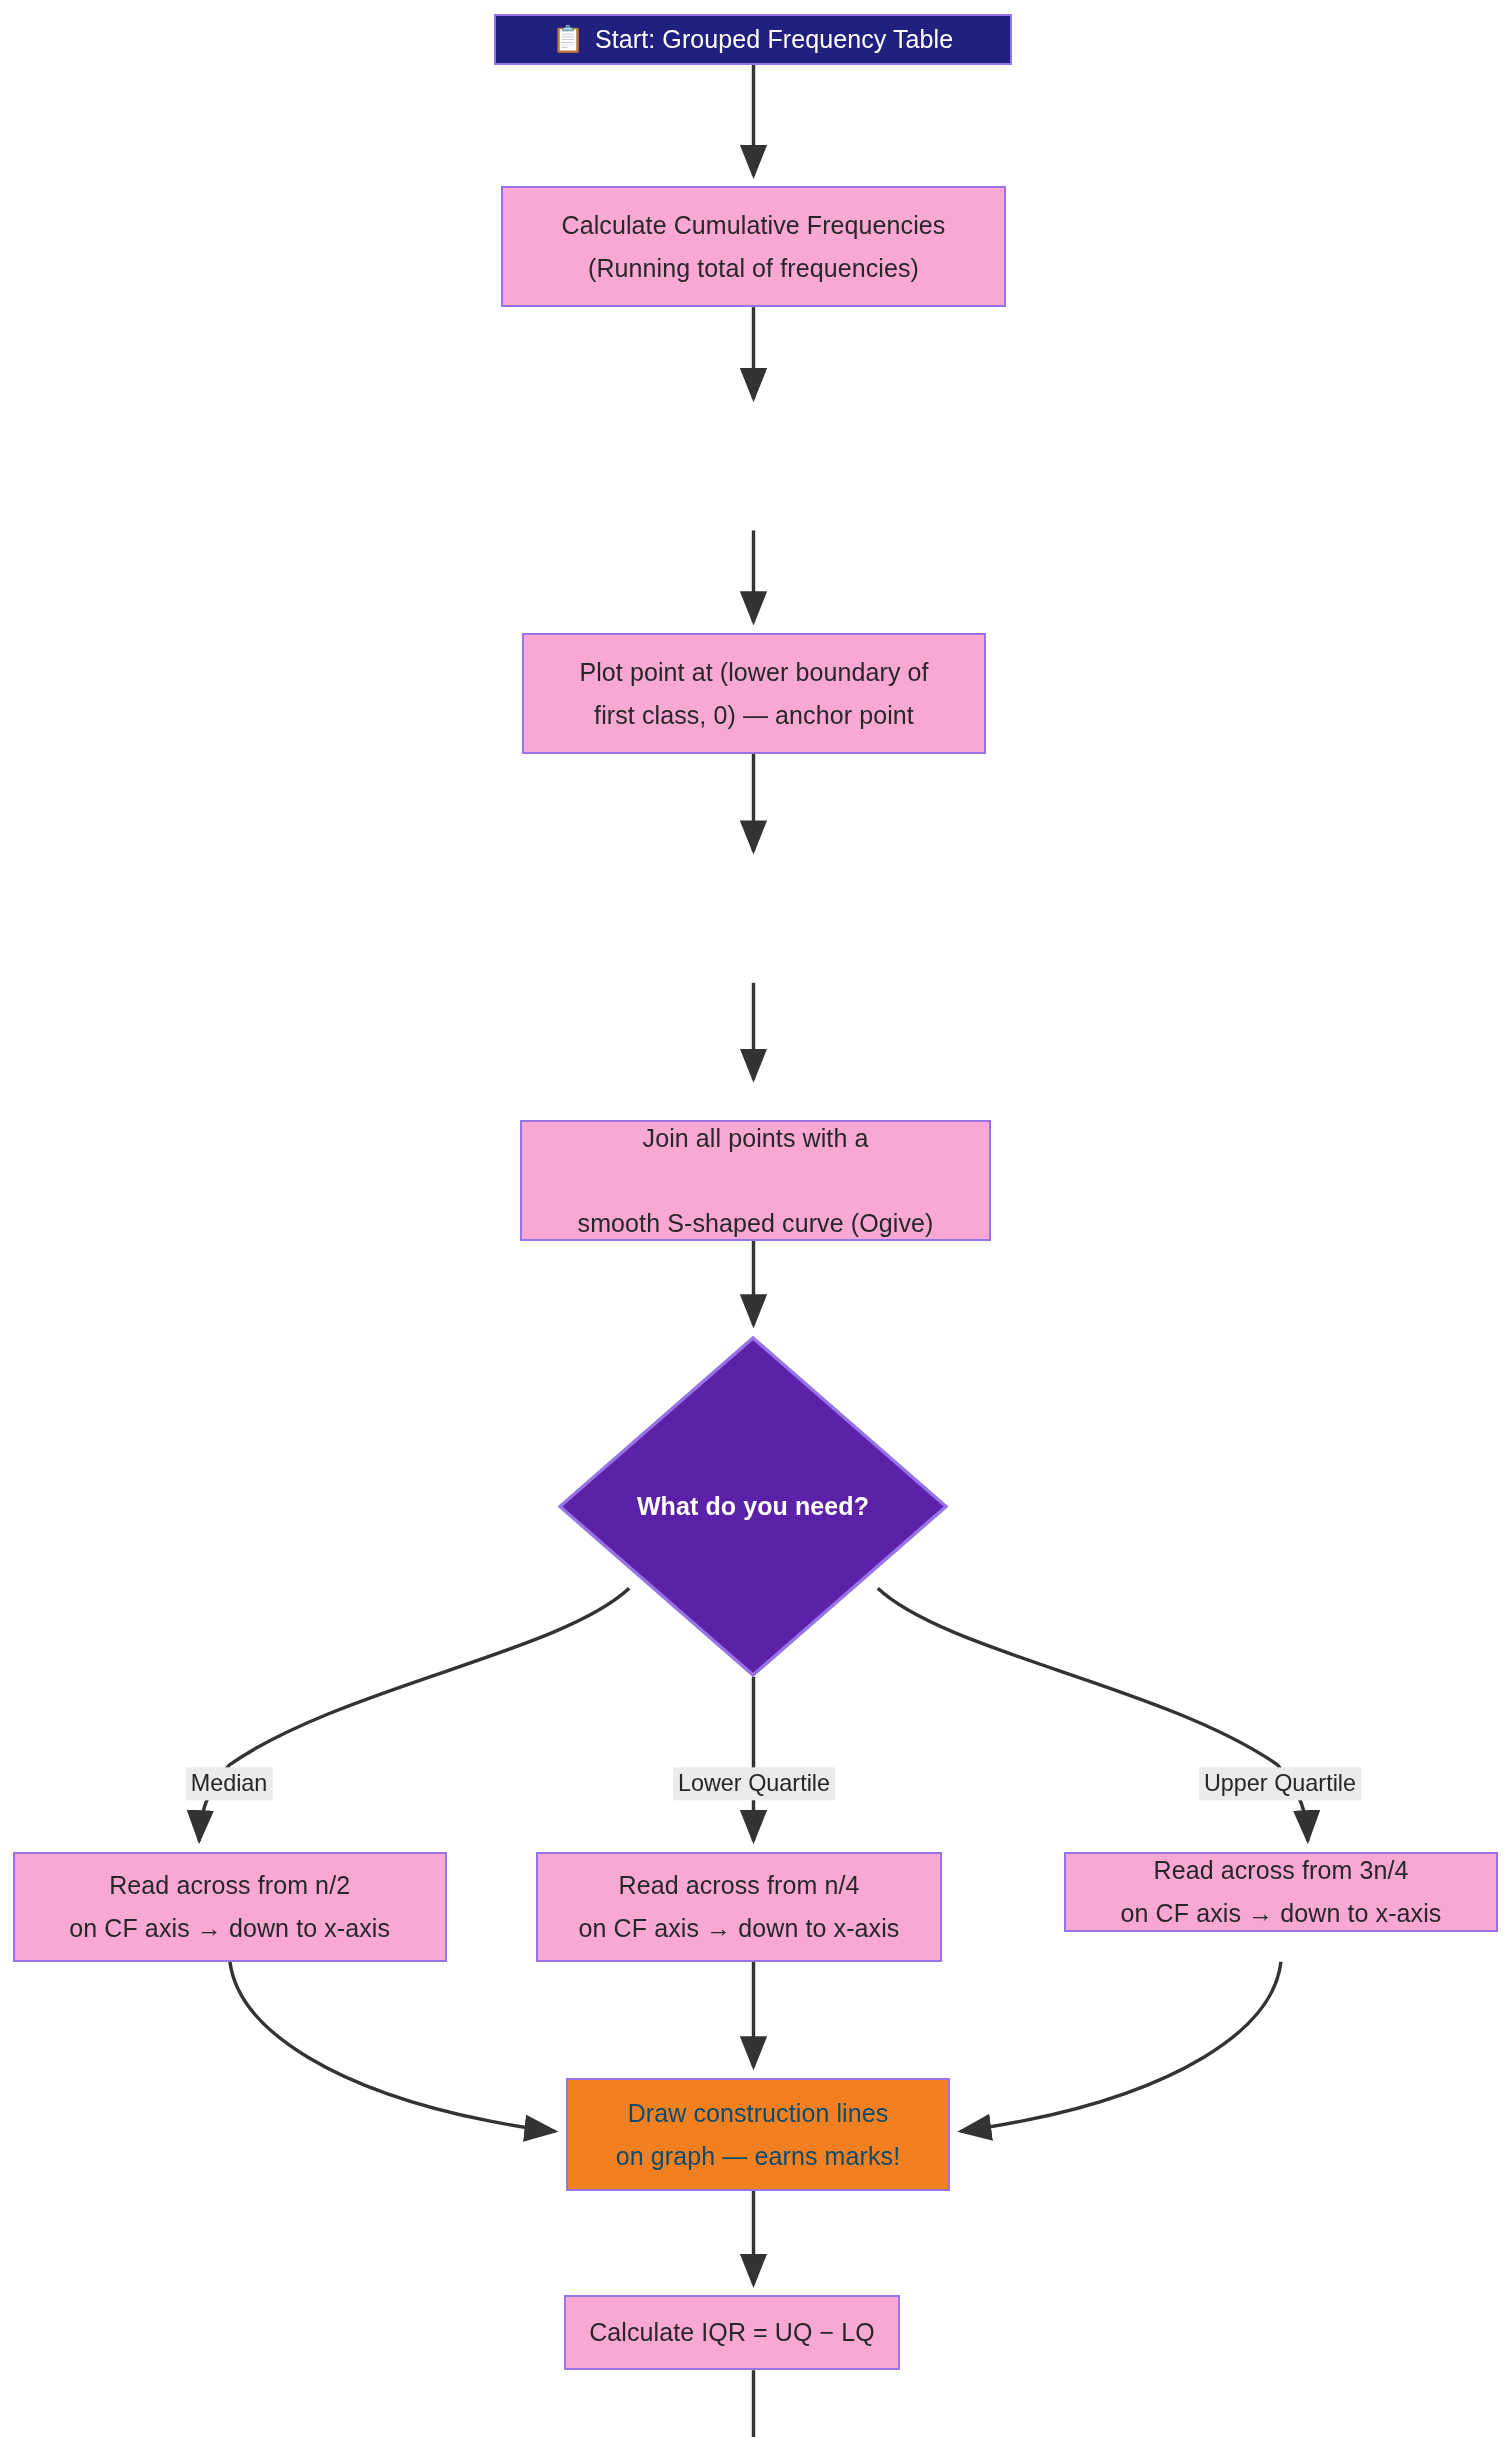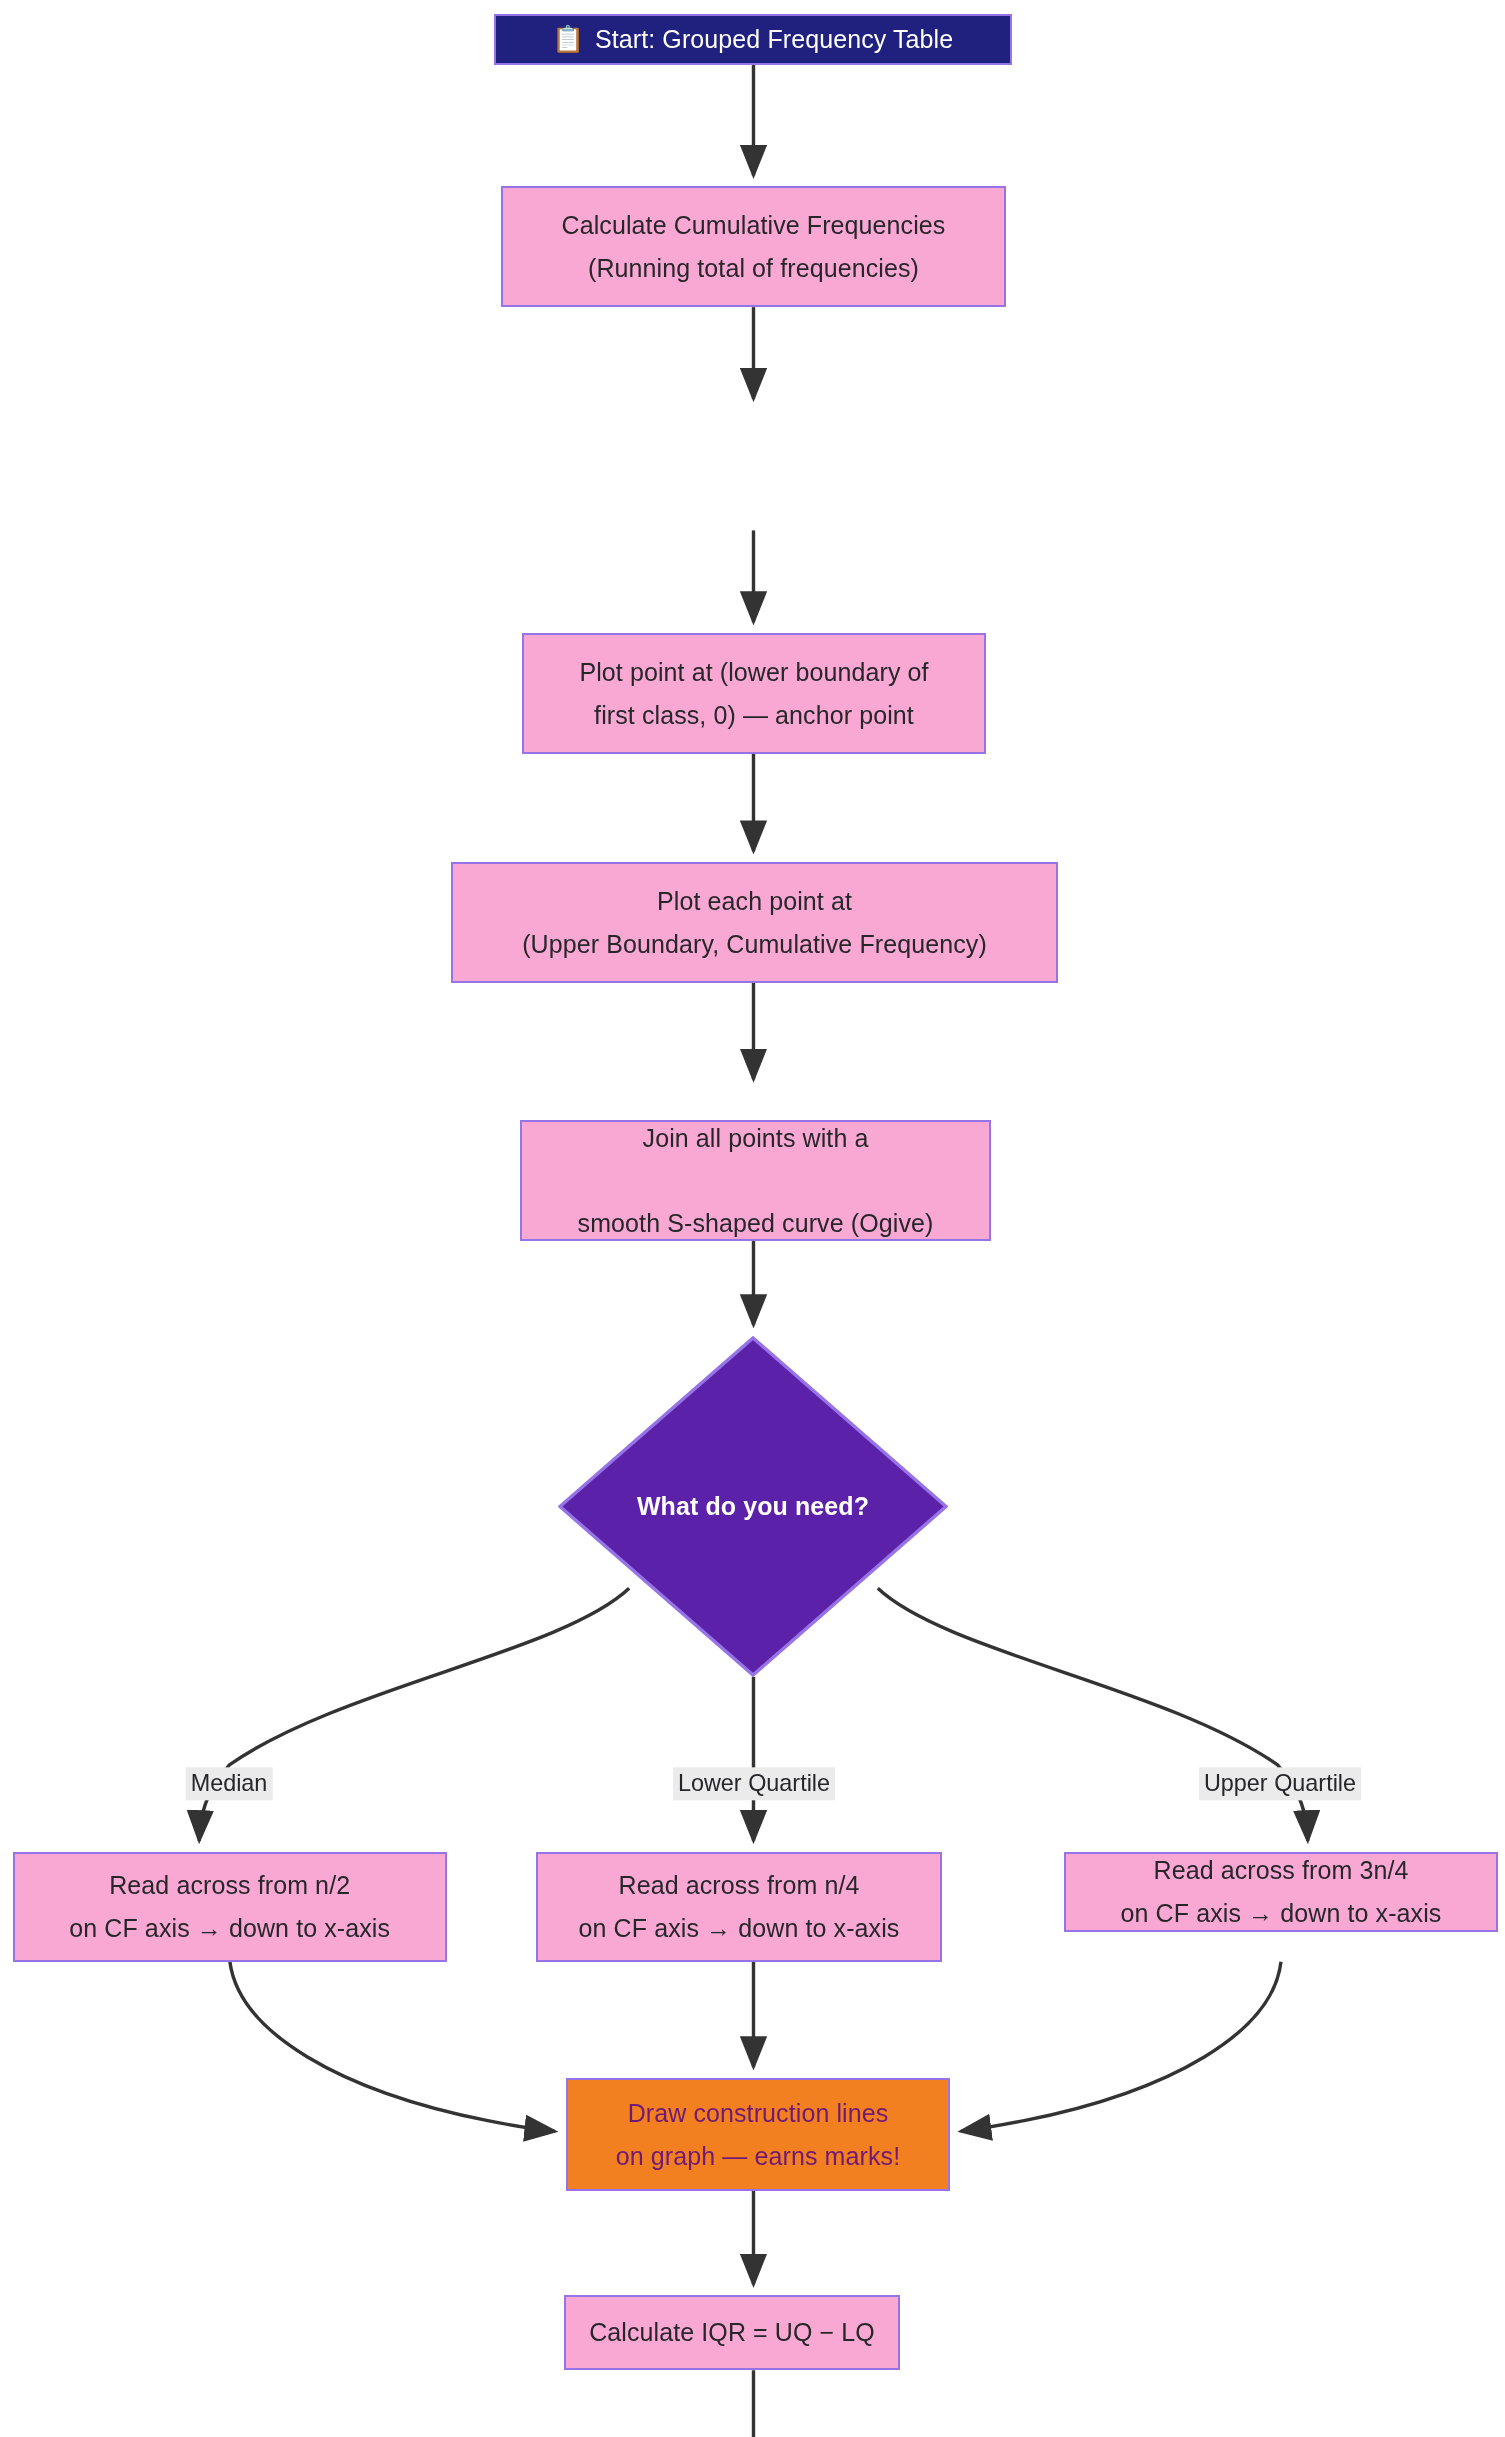--- a/index.html
+++ b/index.html
@@ -50,21 +50,21 @@
   .node.terminal-start {
     background: #20217e;
     border-color: #9673e6;
     color: #ffffff;
     flex-direction: row;
     gap: 9.8px;
   }
   .node.highlight {
     background: #f28020;
     border-color: #9673e6;
-    color: #701a75;
+    color: #0c4a6e;
   }
 
   .node.decision {
     border: none;
     background: transparent;
     color: #ffffff;
   }
   .diamond-shape {
     position: absolute;
     left: 0; top: 0;
@@ -152,24 +152,20 @@
     <span class="ln">Calculate Cumulative Frequencies</span>
     <span class="ln">(Running total of frequencies)</span>
   </div>
 
 
   <div class="node" id="n-anchor">
     <span class="ln">Plot point at (lower boundary of</span>
     <span class="ln">first class, 0) — anchor point</span>
   </div>
 
-  <div class="node" id="n-plotpts">
-    <span class="ln">Plot each point at</span>
-    <span class="ln">(Upper Boundary, Cumulative Frequency)</span>
-  </div>
 
   <div class="node" id="n-ogive">
     <span class="ln">Join all points with a</span>
     <span class="ln">smooth S-shaped curve (Ogive)</span>
   </div>
 
   <div class="node decision" id="n-decision">
     <span class="diamond-shape">
       <svg viewBox="0 0 800 700" preserveAspectRatio="none" xmlns="http://www.w3.org/2000/svg">
         <polygon points="400,4 796,350 400,696 4,350" fill="#5b21a8" stroke="#9673e6" stroke-width="7"></polygon>

